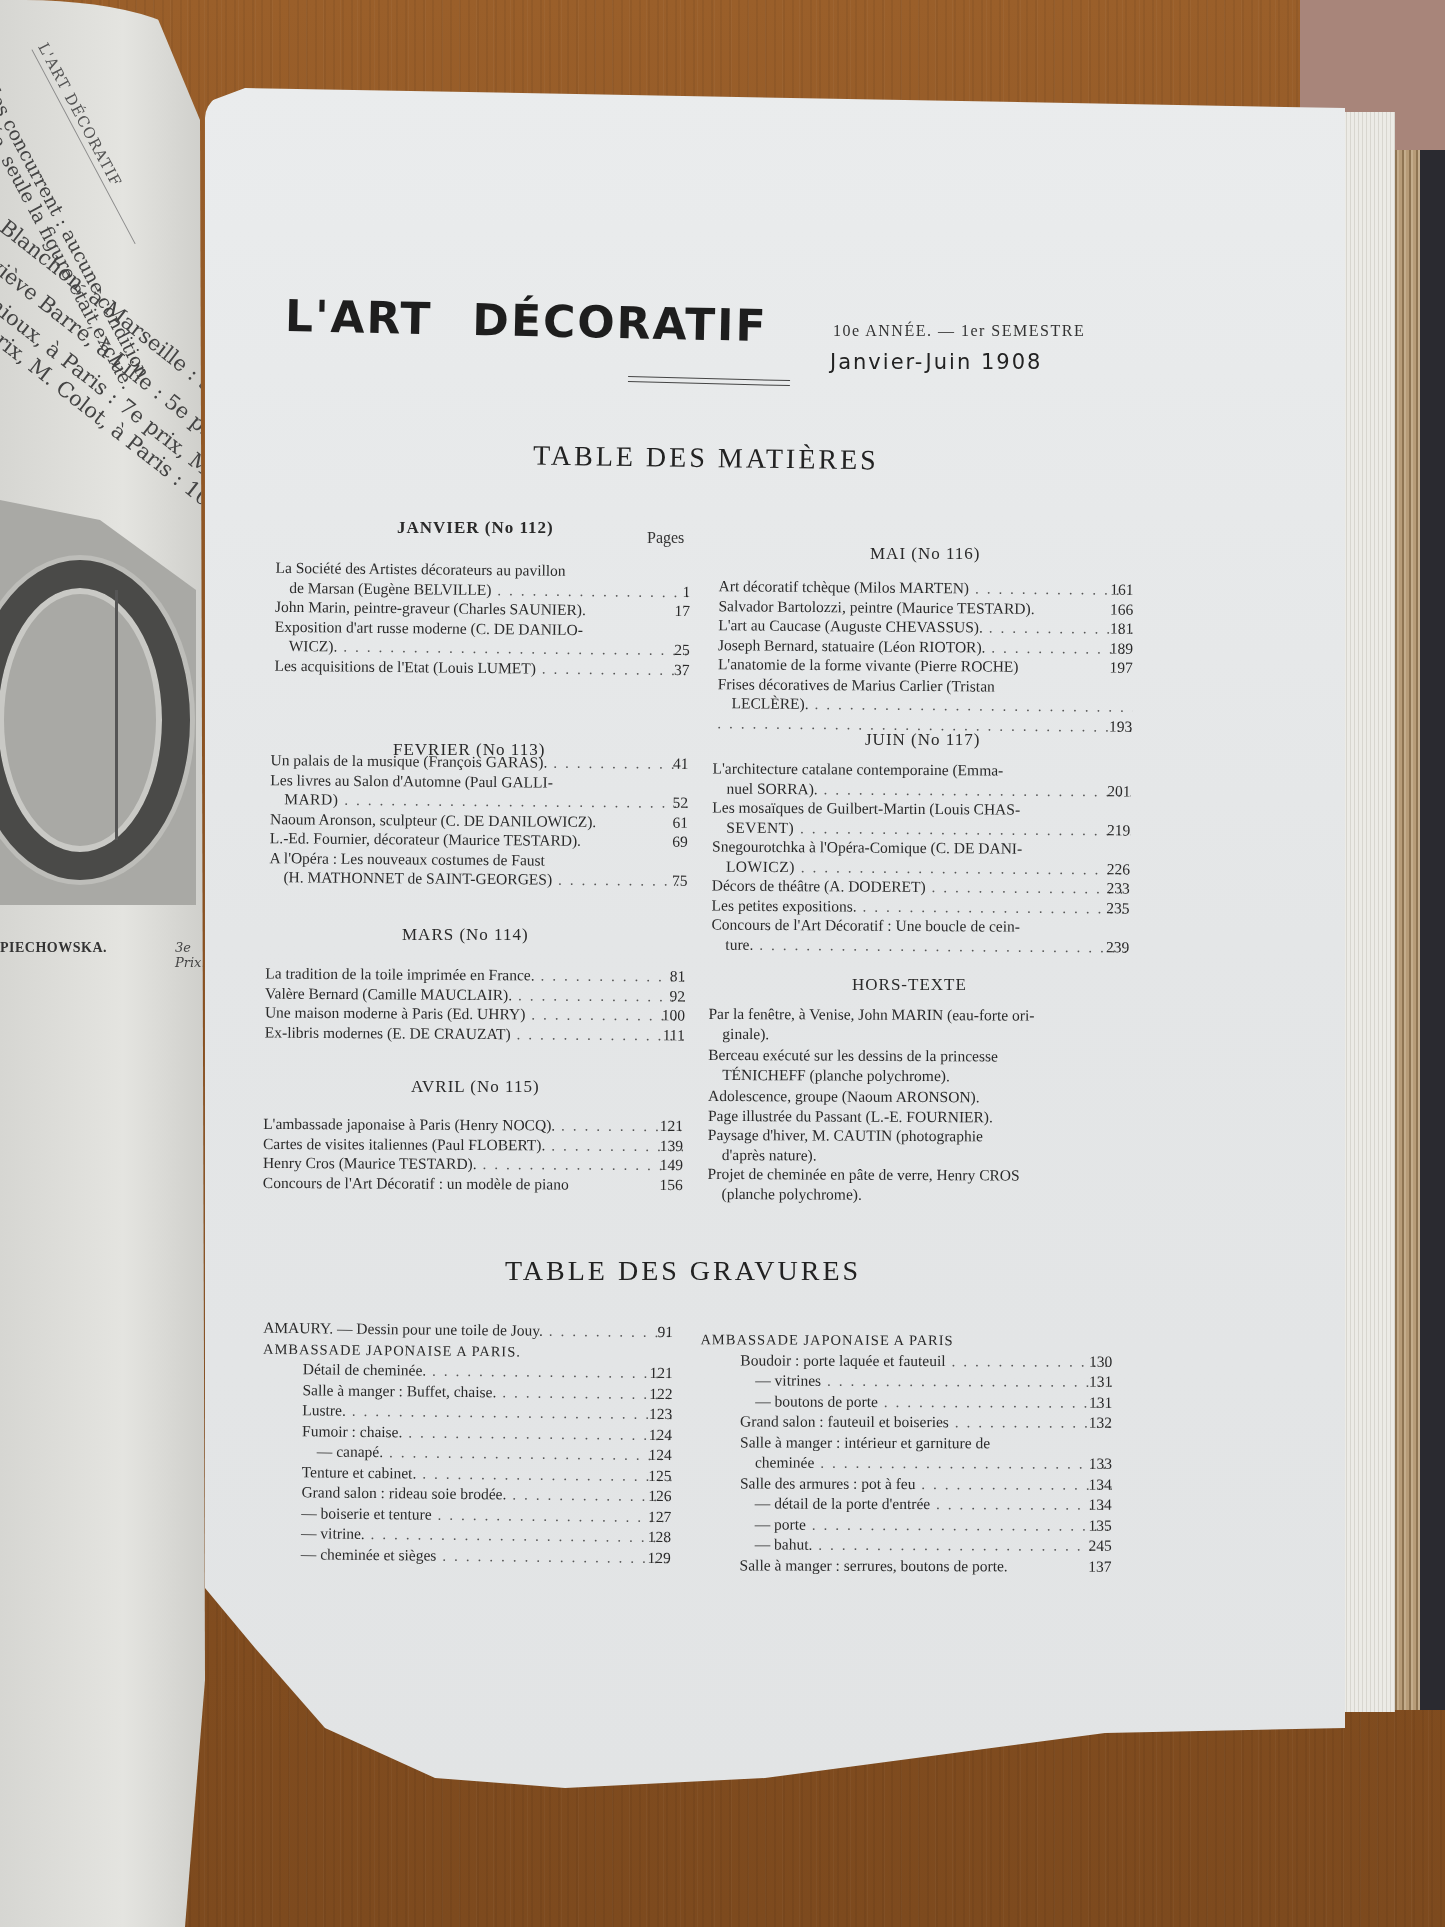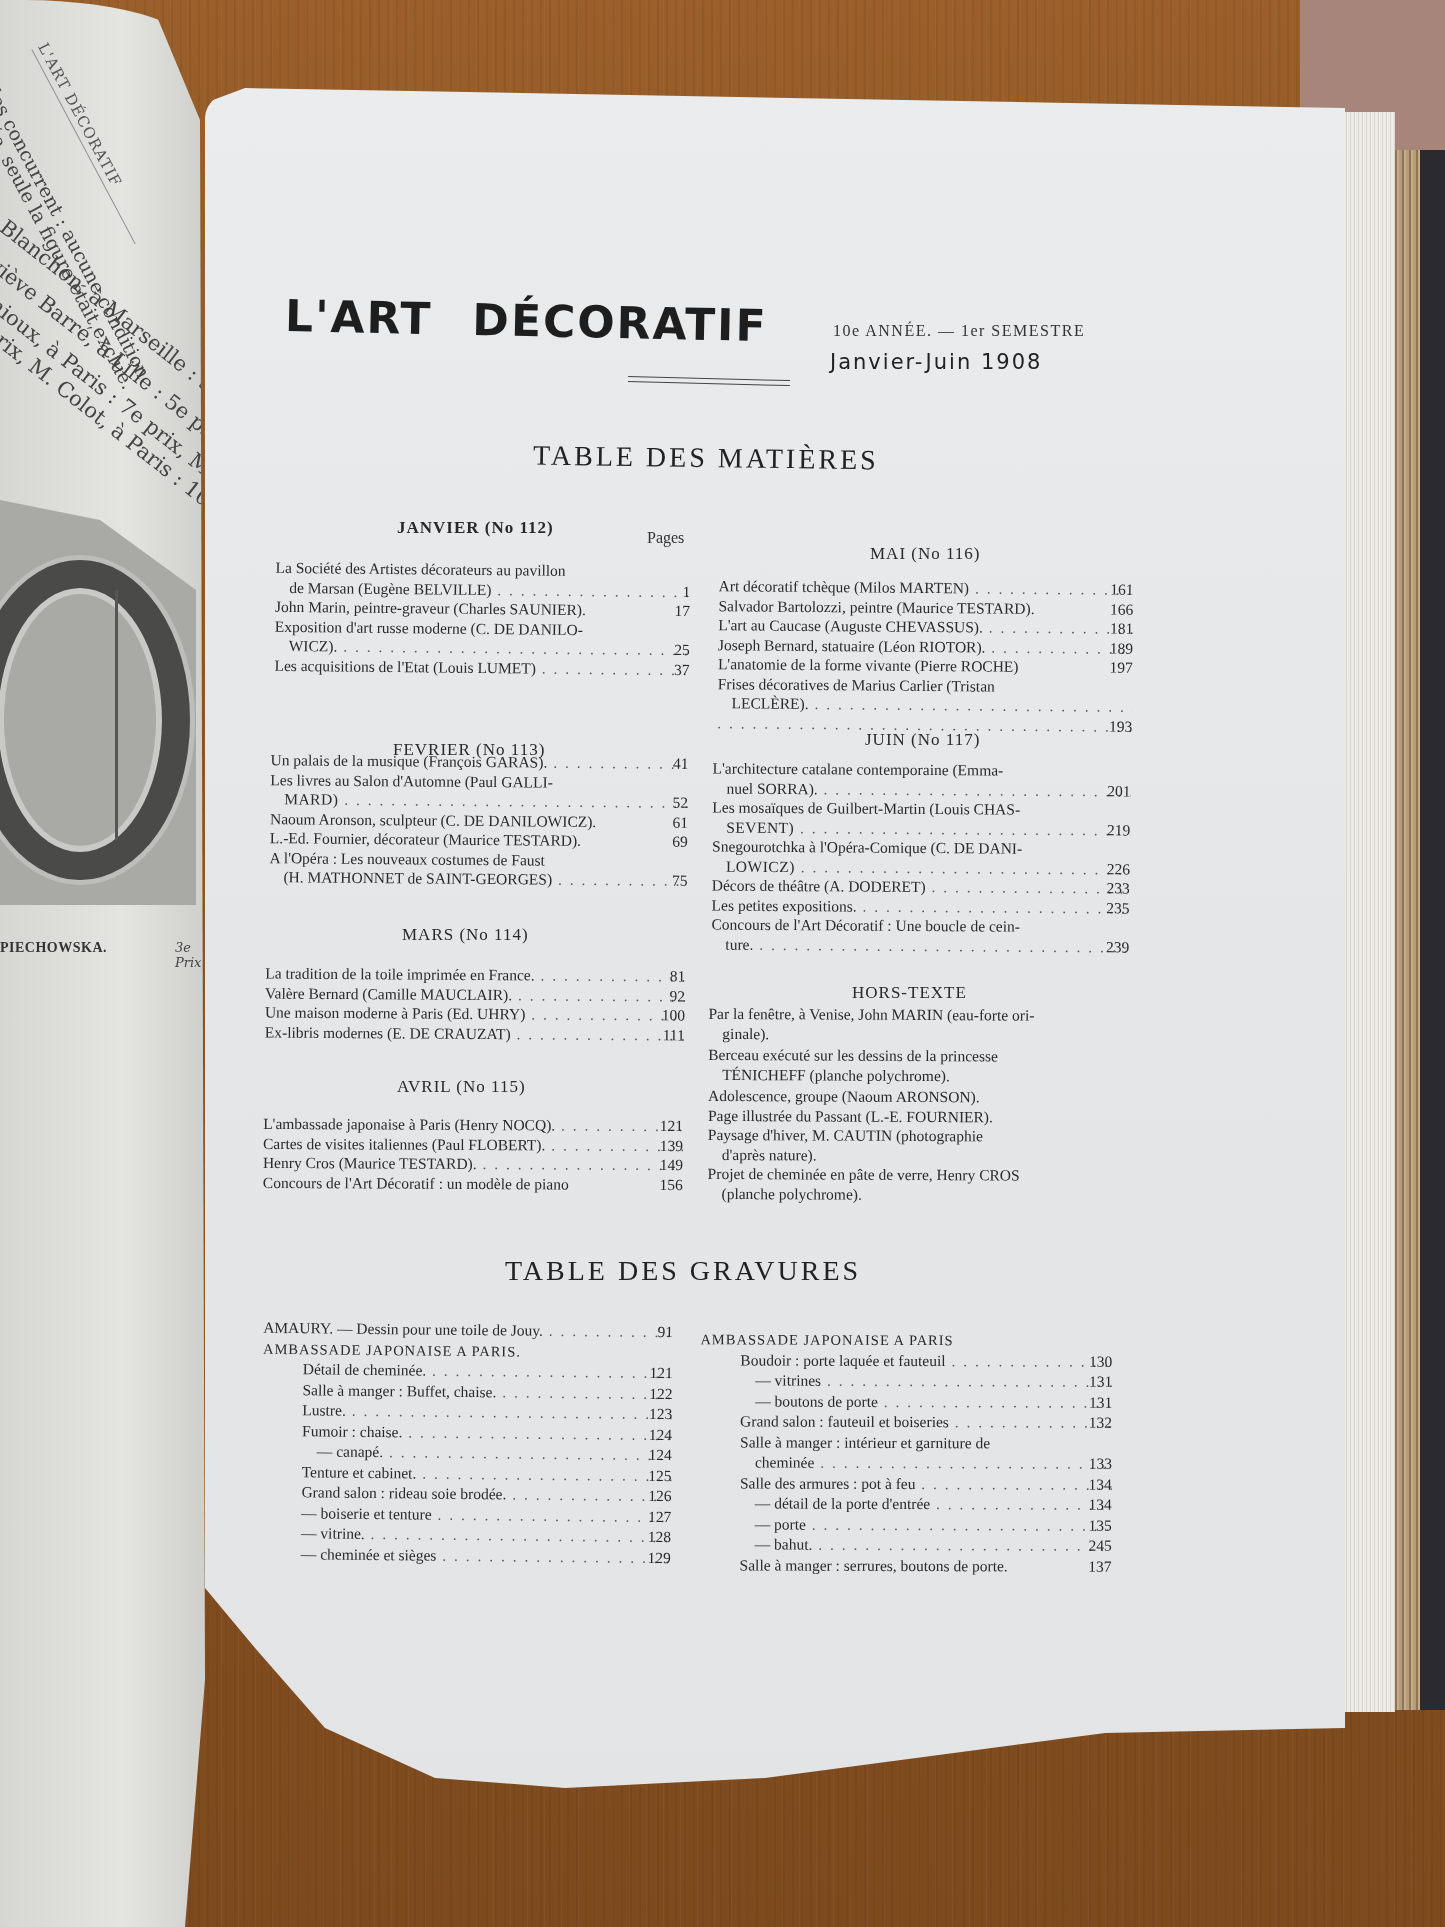--- a/index.html
+++ b/index.html
@@ -250,21 +250,21 @@
   <div class="entry">
     <span class="line dots">Une maison moderne à Paris (Ed. UHRY)</span>
     <span class="pg">100</span>
   </div>
   <div class="entry">
     <span class="line dots">Ex-libris modernes (E. DE CRAUZAT)</span>
     <span class="pg">111</span>
   </div>
 </div>
 
-<div class="month-head" style="left:397px;top:1077px;">AVRIL (No 115)</div>
+<div class="month-head" style="left:411px;top:1077px;">AVRIL (No 115)</div>
 <div class="entries" style="left:263px;top:1115px;width:420px;transform:rotate(0.3deg);">
   <div class="entry">
     <span class="line dots">L'ambassade japonaise à Paris (Henry NOCQ).</span>
     <span class="pg">121</span>
   </div>
   <div class="entry">
     <span class="line dots">Cartes de visites italiennes (Paul FLOBERT).</span>
     <span class="pg">139</span>
   </div>
   <div class="entry">
@@ -332,21 +332,21 @@
     <span class="line dots">Les petites expositions.</span>
     <span class="pg">235</span>
   </div>
   <div class="entry">
     <span class="txt">Concours de l'Art Décoratif : Une boucle de cein-</span>
     <span class="line cont dots">ture.</span>
     <span class="pg">239</span>
   </div>
 </div>
 
-<div class="month-head" style="left:852px;top:975px;margin-top:8px;">HORS-TEXTE</div>
+<div class="month-head" style="left:852px;top:975px;">HORS-TEXTE</div>
 <div class="entries hors" style="left:708px;top:1005px;width:420px;transform:rotate(0.3deg);">
   <div class="entry" style="margin-bottom:2px;">
     <span class="txt" style="white-space:nowrap;">Par la fenêtre, à Venise, John MARIN (eau-forte ori-</span>
     <span class="cont">ginale).</span>
   </div>
   <div class="entry" style="margin-bottom:2px;">
     <span class="txt">Berceau exécuté sur les dessins de la princesse</span>
     <span class="cont">TÉNICHEFF (planche polychrome).</span>
   </div>
   <div class="entry">

